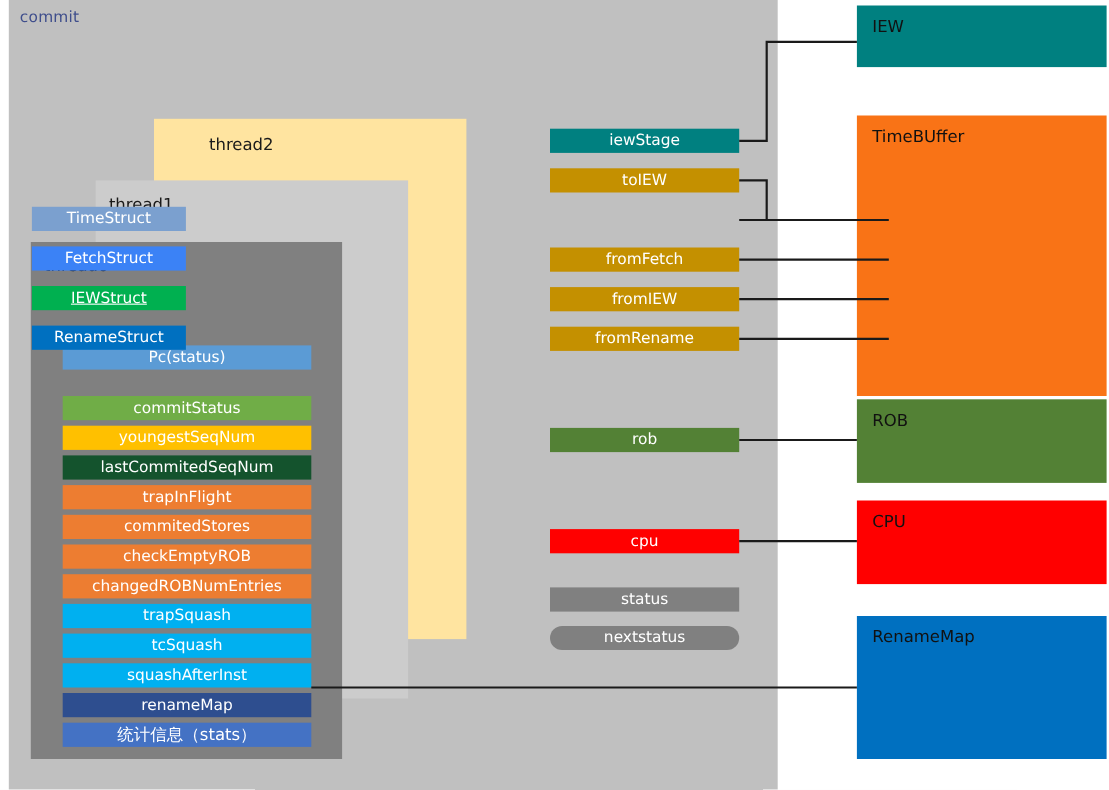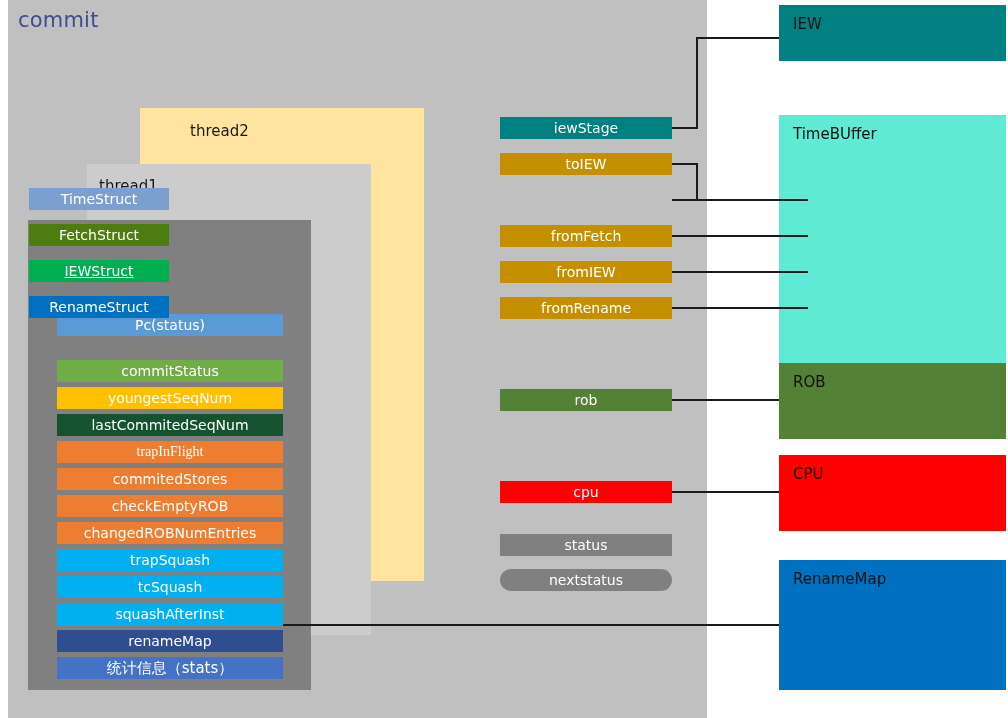--- a/index.html
+++ b/index.html
@@ -19,21 +19,21 @@
   
   .panel-bg{
     position:absolute;
     left:8px; top:0px;
     width:699px; height:718px;
     background:#c0c0c0;
   }
   .commit-title{
     position:absolute;
     left:18px; top:8px;
-    font-size:21px;
+    font-size:14px;
     color:#3f4e8c;
     letter-spacing:0.2px;
     white-space:nowrap;
   }
 
   
   .thread-card{
     position:absolute;
     box-sizing:border-box;
   }
@@ -142,21 +142,21 @@
   </div>
 
   <div class="thread-card" id="thread0" style="background: rgb(128, 128, 128);">
     <div class="thread-label">thread0</div>
 
     <div class="field-list">
       <div class="field-row" style="background: rgb(91, 155, 213);">Pc(status)</div>
       <div class="field-row" style="background: rgb(112, 173, 71); margin-top: 24px;">commitStatus</div>
       <div class="field-row" style="background: rgb(255, 192, 0);">youngestSeqNum</div>
       <div class="field-row" style="background: #14532d;">lastCommitedSeqNum</div>
-      <div class="field-row" style="background: rgb(237, 125, 49); font-family: Liberation Serif, serif;">trapInFlight</div>
+      <div class="field-row" style="background: rgb(237, 125, 49);">trapInFlight</div>
       <div class="field-row" style="background: rgb(237, 125, 49);">commitedStores</div>
       <div class="field-row" style="background: rgb(237, 125, 49);">checkEmptyROB</div>
       <div class="field-row" style="background: rgb(237, 125, 49);">changedROBNumEntries</div>
       <div class="field-row" style="background: rgb(0, 176, 240);">trapSquash</div>
       <div class="field-row" style="background: rgb(0, 176, 240);">tcSquash</div>
       <div class="field-row" style="background: rgb(0, 176, 240);">squashAfterInst</div>
       <div class="field-row" style="background: rgb(46, 78, 143);">renameMap</div>
       <div class="field-row cjk" style="background: rgb(68, 114, 196);">统计信息（stats）</div>
     </div>
   </div>
@@ -168,38 +168,38 @@
   <div class="mid-chip" style="background: rgb(196, 144, 0); top: 297px;">fromRename</div>
   <div class="mid-chip" style="background: rgb(83, 129, 53); top: 389px;">rob</div>
   <div class="mid-chip" style="background: rgb(255, 0, 0); top: 481px;">cpu</div>
   <div class="mid-chip" style="background: rgb(128, 128, 128); top: 534px;">status</div>
   <div class="mid-chip" style="background: rgb(128, 128, 128); top: 569px; border-radius: 11px;">nextstatus</div>
 
   <div class="module-box" style="background: rgb(0, 128, 128); top: 5px; height: 56px;">
     <div class="module-title">IEW</div>
   </div>
 
-  <div class="module-box" style="background: #5eead4; top: 105px; height: 255px; margin-top: 10px;">
+  <div class="module-box" style="background: #f97316; top: 105px; height: 255px;">
     <div class="module-title">TimeBUffer</div>
   </div>
 
   <div class="module-box" style="background: rgb(83, 129, 53); top: 363px; height: 76px;">
     <div class="module-title">ROB</div>
   </div>
 
   <div class="module-box" style="background: rgb(255, 0, 0); top: 455px; height: 76px;">
     <div class="module-title">CPU</div>
   </div>
 
   <div class="module-box" style="background: rgb(0, 112, 192); top: 560px; height: 130px;">
     <div class="module-title">RenameMap</div>
   </div>
 
   <div class="struct-chip" style="background: rgb(123, 160, 207); top: 188px;">TimeStruct</div>
-  <div class="struct-chip" style="background: #4d7c0f; top: 224px;">FetchStruct</div>
+  <div class="struct-chip" style="background: #3b82f6; top: 224px;">FetchStruct</div>
   <div class="struct-chip" style="background: rgb(0, 176, 80); top: 260px; text-decoration: underline;">IEWStruct</div>
   <div class="struct-chip" style="background: rgb(0, 112, 192); top: 296px;">RenameStruct</div>
 
   <svg id="wires" viewBox="0 0 1008 718">
 
     <path d="M672,128 L697,128 L697,38 L779,38"></path>
 
     <path d="M672,164 L697,164 L697,200"></path>
 
     <path d="M672,200 L808,200"></path>

